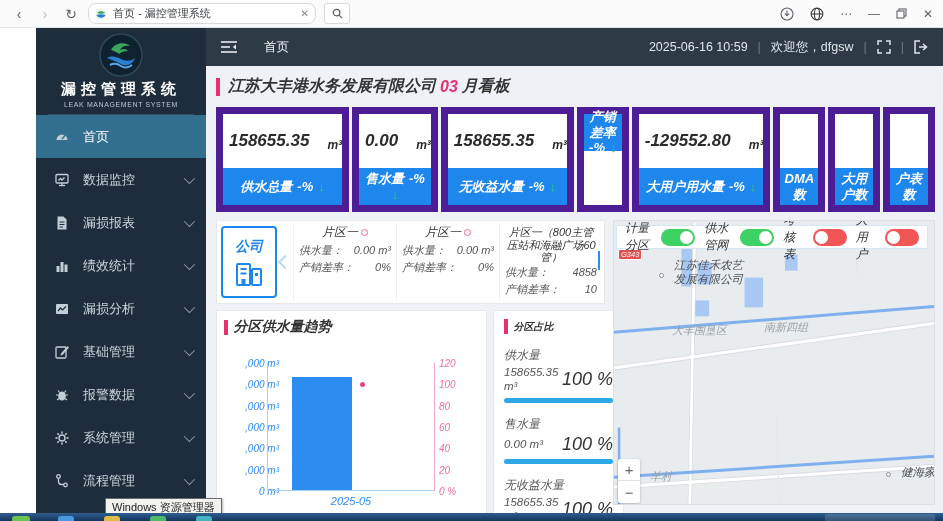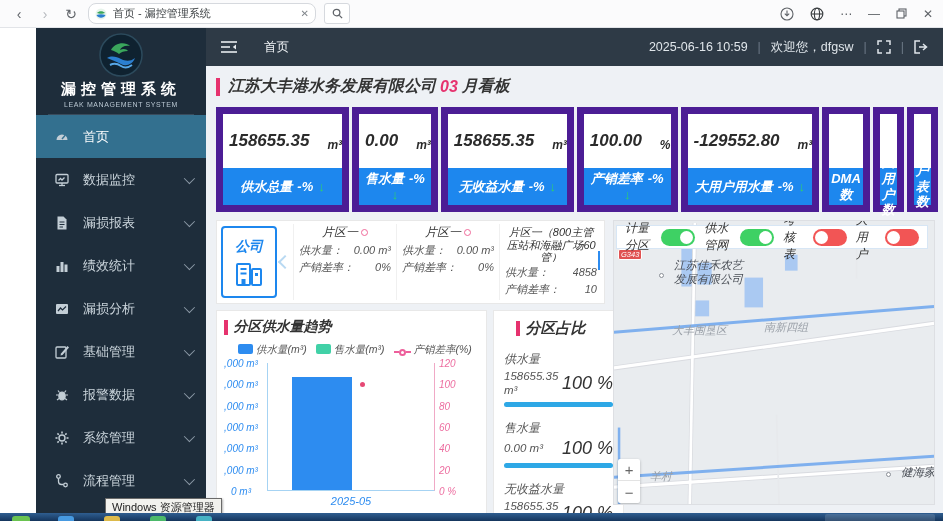--- a/index.html
+++ b/index.html
@@ -96,21 +96,21 @@
   .trend-panel { width:271px; flex:none; height:204px; background:#fff; border:1px solid #e8e8e8; position:relative; padding:7px 0 0 7px; }
   .legend { display:flex; align-items:center; gap:9px; font-size:10.5px; color:#555; margin:7px 0 0 14px; }
   .sw { width:15px; height:10px; border-radius:2px; display:inline-block; margin-right:3px; vertical-align:-1px; }
   .sw.blue { background:#2d8cf0; } .sw.green { background:#41d1a7; }
   .lsw { display:inline-flex; align-items:center; margin-right:3px; }
   .lsw .ln { width:5px; height:2px; background:#ed5f9b; }
   .lsw .ci { width:7px; height:7px; border:2px solid #ed5f9b; border-radius:50%; background:#fff; }
   .plot { position:absolute; left:50px; top:52px; width:168px; height:128px; border-left:1px solid #a6d3f3; border-bottom:1px solid #a6d3f3; border-right:1px solid #f0a9c6; }
   .bar { position:absolute; left:24px; bottom:0; width:60px; height:113px; background:#2d8cf0; }
   .dot { position:absolute; left:92px; top:19px; width:5px; height:5px; border-radius:50%; background:#e64975; }
-  .ytick { position:absolute; font-size:10px; color:#2d8cf0; width:44px; text-align:center; left:2px; }
+  .ytick { position:absolute; font-size:10px; color:#2d8cf0; width:44px; text-align:right; left:18px; }
   .ytick.r { color:#ed6ea0; text-align:left; left:222px; width:44px; }
   .xlab { position:absolute; left:50px; top:184px; width:168px; text-align:center; font-size:11px; color:#2d8cf0; }
 
   .ratio-panel { flex:1; height:266px; background:#fff; border:1px solid #e8e8e8; padding:8px 10px; }
   .ratio-item { margin-top:13px; }
   .ratio-head { font-size:12px; color:#555; }
   .ratio-mid { display:flex; align-items:center; justify-content:space-between; margin-top:1px; }
   .ratio-val { font-size:11.5px; color:#555; width:58px; line-height:1.25; }
   .ratio-pct { font-size:18px; color:#333; white-space:nowrap; }
   .ratio-bar { height:5px; background:#2ea8e6; border-radius:3px; margin-top:4px; }
@@ -345,24 +345,20 @@
               <span>158655.35</span>
               <span class="kpi-unit">m³</span>
             </div>
           <div class="kpi-foot">
               <span>无收益水量</span>
               <span>-%</span>
               <span class="kpi-arrow">↓</span>
             </div>
         </div>
         <div class="kpi-card">
-          <div class="kpi-top">
-              <span>100.00</span>
-              <span class="kpi-unit">%</span>
-            </div>
           <div class="kpi-foot">
               <span>产销差率</span>
               <span>-%</span>
               <span class="kpi-arrow">↓</span>
             </div>
         </div>
         <div class="kpi-card">
           <div class="kpi-top">
               <span>-129552.80</span>
               <span class="kpi-unit">m³</span>
@@ -453,29 +449,20 @@
             <div class="car-right"><i class="chevR"></i></div>
           </div>
 
           <div class="charts-row">
 
             <div class="trend-panel">
               <div class="panel-title">
                   <span class="pinkbar"></span>
                   <span>分区供水量趋势</span>
                 </div>
-              <div class="legend">
-                <span><span class="sw blue"></span><span>供水量(m³)</span></span>
-                <span><span class="sw green"></span><span>售水量(m³)</span></span>
-                <span><span class="lsw">
-                      <span class="ln"></span>
-                      <span class="ci"></span>
-                      <span class="ln"></span>
-                    </span><span>产销差率(%)</span></span>
-              </div>
               <span class="ytick" style="top:47px">,000 m³</span>
               <span class="ytick" style="top:68px">,000 m³</span>
               <span class="ytick" style="top:90px">,000 m³</span>
               <span class="ytick" style="top:111px">,000 m³</span>
               <span class="ytick" style="top:132px">,000 m³</span>
               <span class="ytick" style="top:154px">,000 m³</span>
               <span class="ytick" style="top:175px">0 m³</span>
               <span class="ytick r" style="top:47px">120</span>
               <span class="ytick r" style="top:68px">100</span>
               <span class="ytick r" style="top:90px">80</span>
@@ -484,21 +471,21 @@
               <span class="ytick r" style="top:154px">20</span>
               <span class="ytick r" style="top:175px">0 %</span>
               <div class="plot">
                 <div class="bar"></div>
                 <div class="dot"></div>
               </div>
               <div class="xlab">2025-05</div>
             </div>
 
             <div class="ratio-panel">
-              <div class="panel-title" style="font-size:15px;margin-left:12px;">
+              <div class="panel-title" style="font-size:10px;">
                   <span class="pinkbar"></span>
                   <span>分区占比</span>
                 </div>
               <div class="ratio-item">
                 <div class="ratio-head">供水量</div>
                 <div class="ratio-mid">
                     <span class="ratio-val">158655.35 m³</span>
                     <span class="ratio-pct">100 %</span>
                   </div>
                 <div class="ratio-bar"></div>

